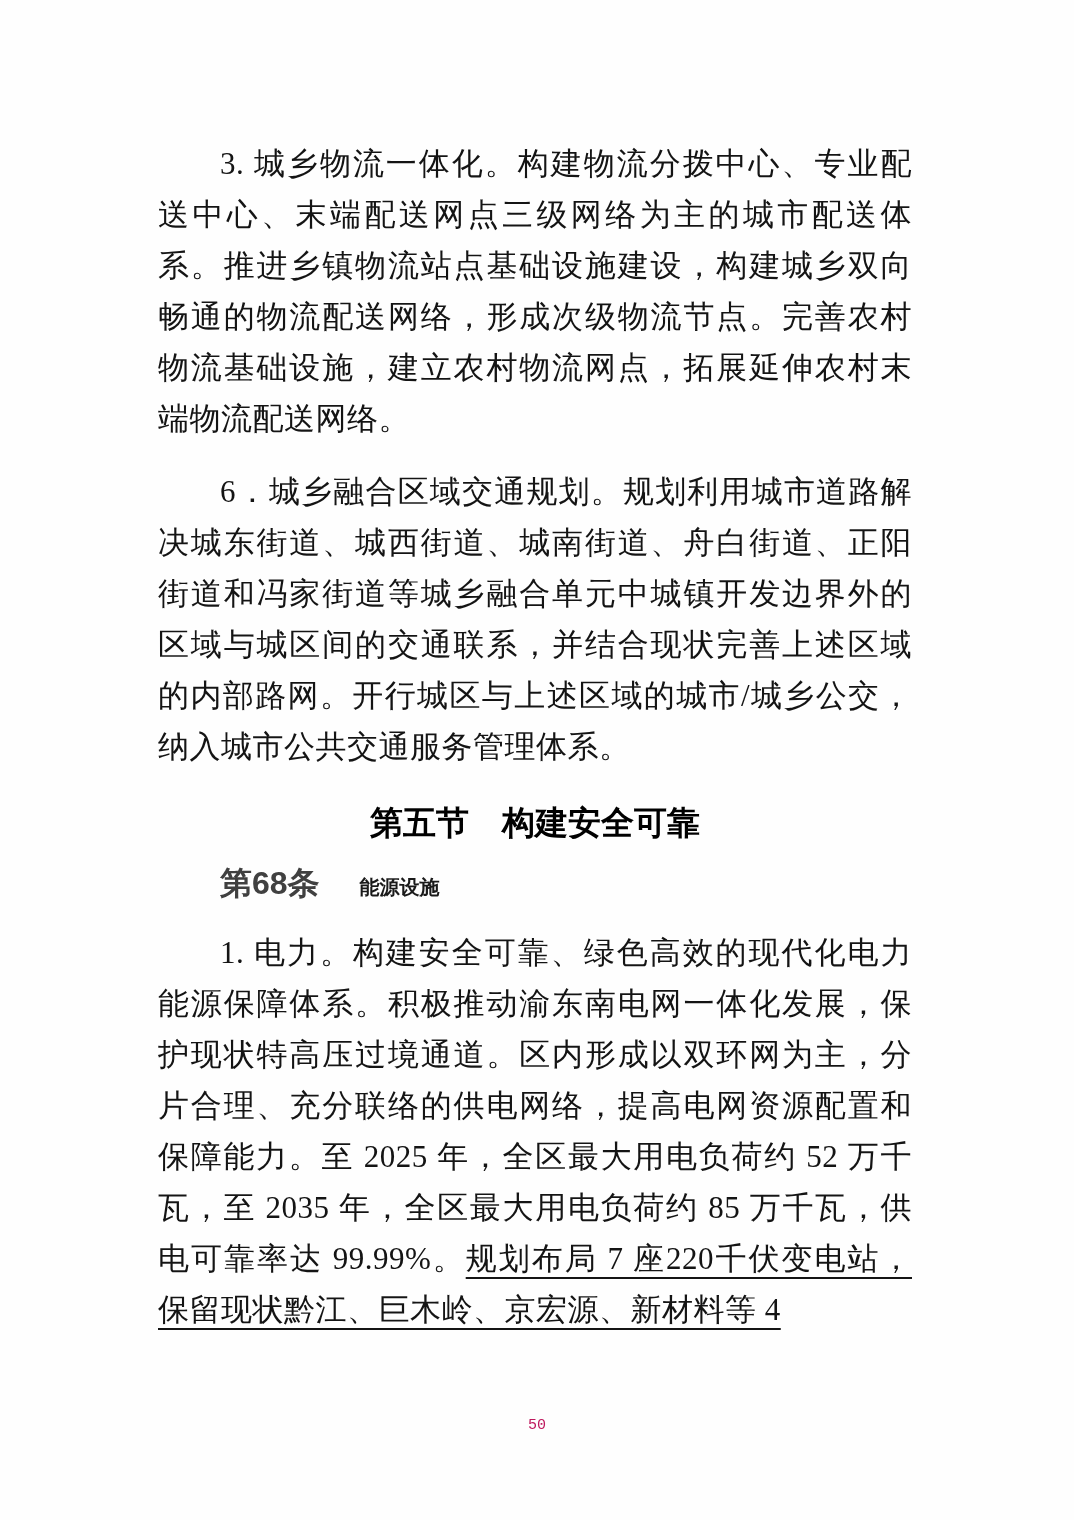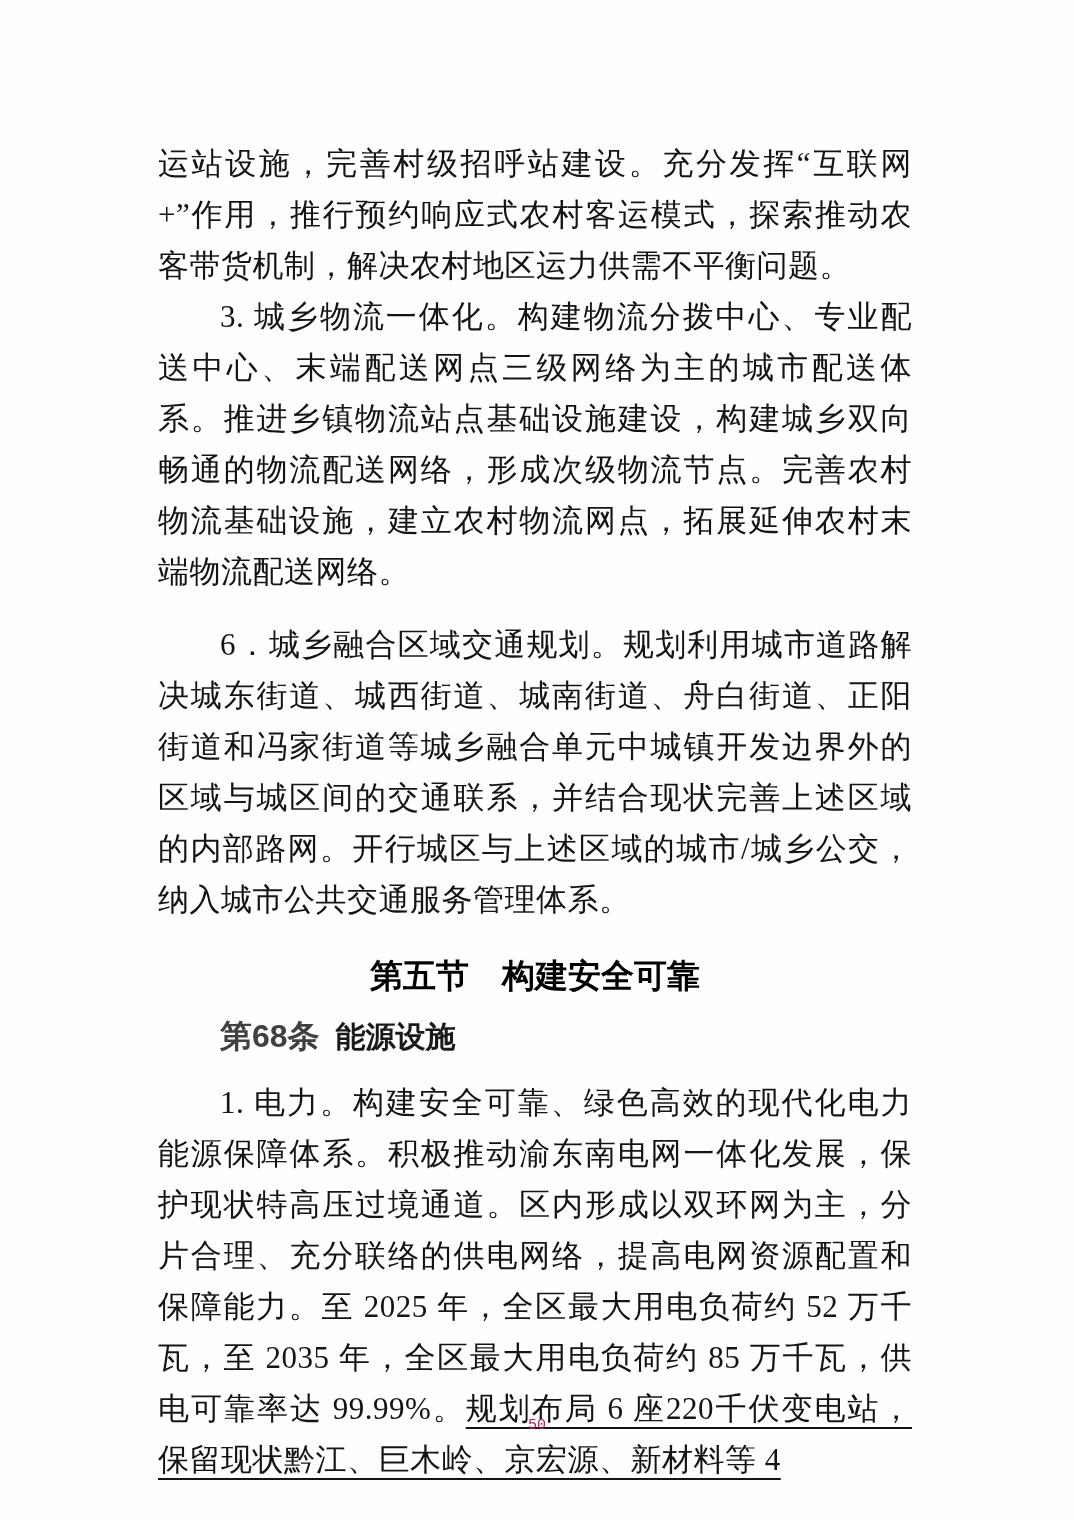--- a/index.html
+++ b/index.html
@@ -51,22 +51,22 @@
     padding-left: 62px;
     font-size: 32px;
     line-height: 52px;
   }
   .article-number {
     font-family: "Liberation Sans", "DejaVu Sans", sans-serif;
     font-weight: 700;
     color: #404040;
   }
   .article-title {
-    margin-left: 8px;
-    font-size: 30px;
+    margin-left: 32px;
+    font-size: 20px;
     font-family: Liberation Mono, monospace;
     color: #1a1a1a;
   }
   .u {
     text-decoration: underline;
     text-decoration-thickness: 2px;
     text-underline-offset: 8px;
   }
   .footer {
     position: absolute;
@@ -80,35 +80,34 @@
     font-family: Liberation Mono, monospace;
     color: #be185d;
   }
 </style>
 </head>
 <body>
 
 <div class="page">
   <div class="content">
 
-    <p class="para">运站设施，完善村级招呼站建设。充分发挥“互联网+”作用，推行预约响应式农村客运模式，探索推动农客带货机制，解决农村地区运力供需不平衡问题。</p>
 
     <p class="para indent">3. 城乡物流一体化。构建物流分拨中心、专业配送中心、末端配送网点三级网络为主的城市配送体系。推进乡镇物流站点基础设施建设，构建城乡双向畅通的物流配送网络，形成次级物流节点。完善农村物流基础设施，建立农村物流网点，拓展延伸农村末端物流配送网络。</p>
 
     <p class="para indent spaced">6．城乡融合区域交通规划。规划利用城市道路解决城东街道、城西街道、城南街道、舟白街道、正阳街道和冯家街道等城乡融合单元中城镇开发边界外的区域与城区间的交通联系，并结合现状完善上述区域的内部路网。开行城区与上述区域的城市/城乡公交，纳入城市公共交通服务管理体系。</p>
 
     <h2 class="section-heading">第五节　构建安全可靠</h2>
 
     <h3 class="article-heading">
       <span class="article-number">第68条</span>
       <span class="article-title">能源设施</span>
     </h3>
 
     <p class="para indent">
-      <span>1.  电力。构建安全可靠、绿色高效的现代化电力能源保障体系。积极推动渝东南电网一体化发展，保护现状特高压过境通道。区内形成以双环网为主，分片合理、充分联络的供电网络，提高电网资源配置和保障能力。至 2025 年，全区最大用电负荷约 52 万千瓦，至 2035 年，全区最大用电负荷约 85 万千瓦，供电可靠率达 99.99%。</span><span class="u">规划布局 6 座220千伏变电站，保留现状黔江、巨木岭、京宏源、新材料等 4</span>
+      <span>1.  电力。构建安全可靠、绿色高效的现代化电力能源保障体系。积极推动渝东南电网一体化发展，保护现状特高压过境通道。区内形成以双环网为主，分片合理、充分联络的供电网络，提高电网资源配置和保障能力。至 2025 年，全区最大用电负荷约 52 万千瓦，至 2035 年，全区最大用电负荷约 85 万千瓦，供电可靠率达 99.99%。</span><span class="u">规划布局 7 座220千伏变电站，保留现状黔江、巨木岭、京宏源、新材料等 4</span>
     </p>
 
   </div>
 
   <div class="footer">
     <span class="page-number">50</span>
   </div>
 </div>
 
 </body></html>

